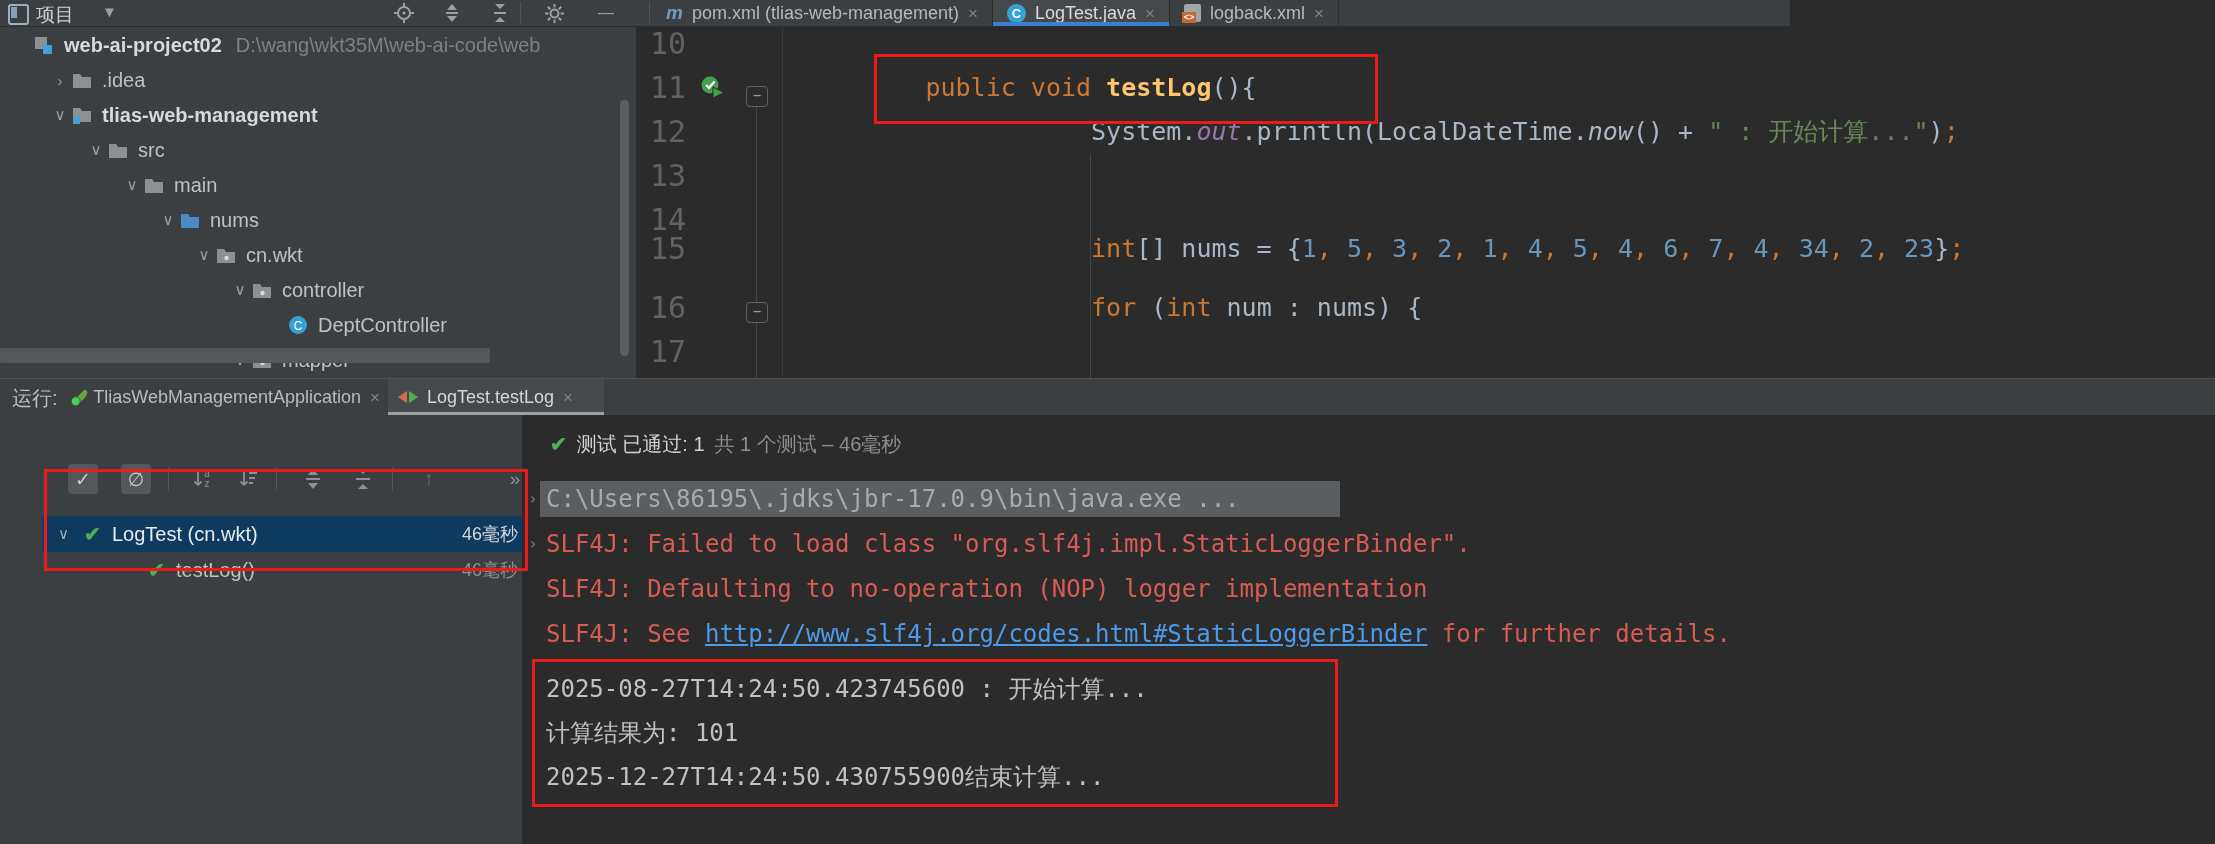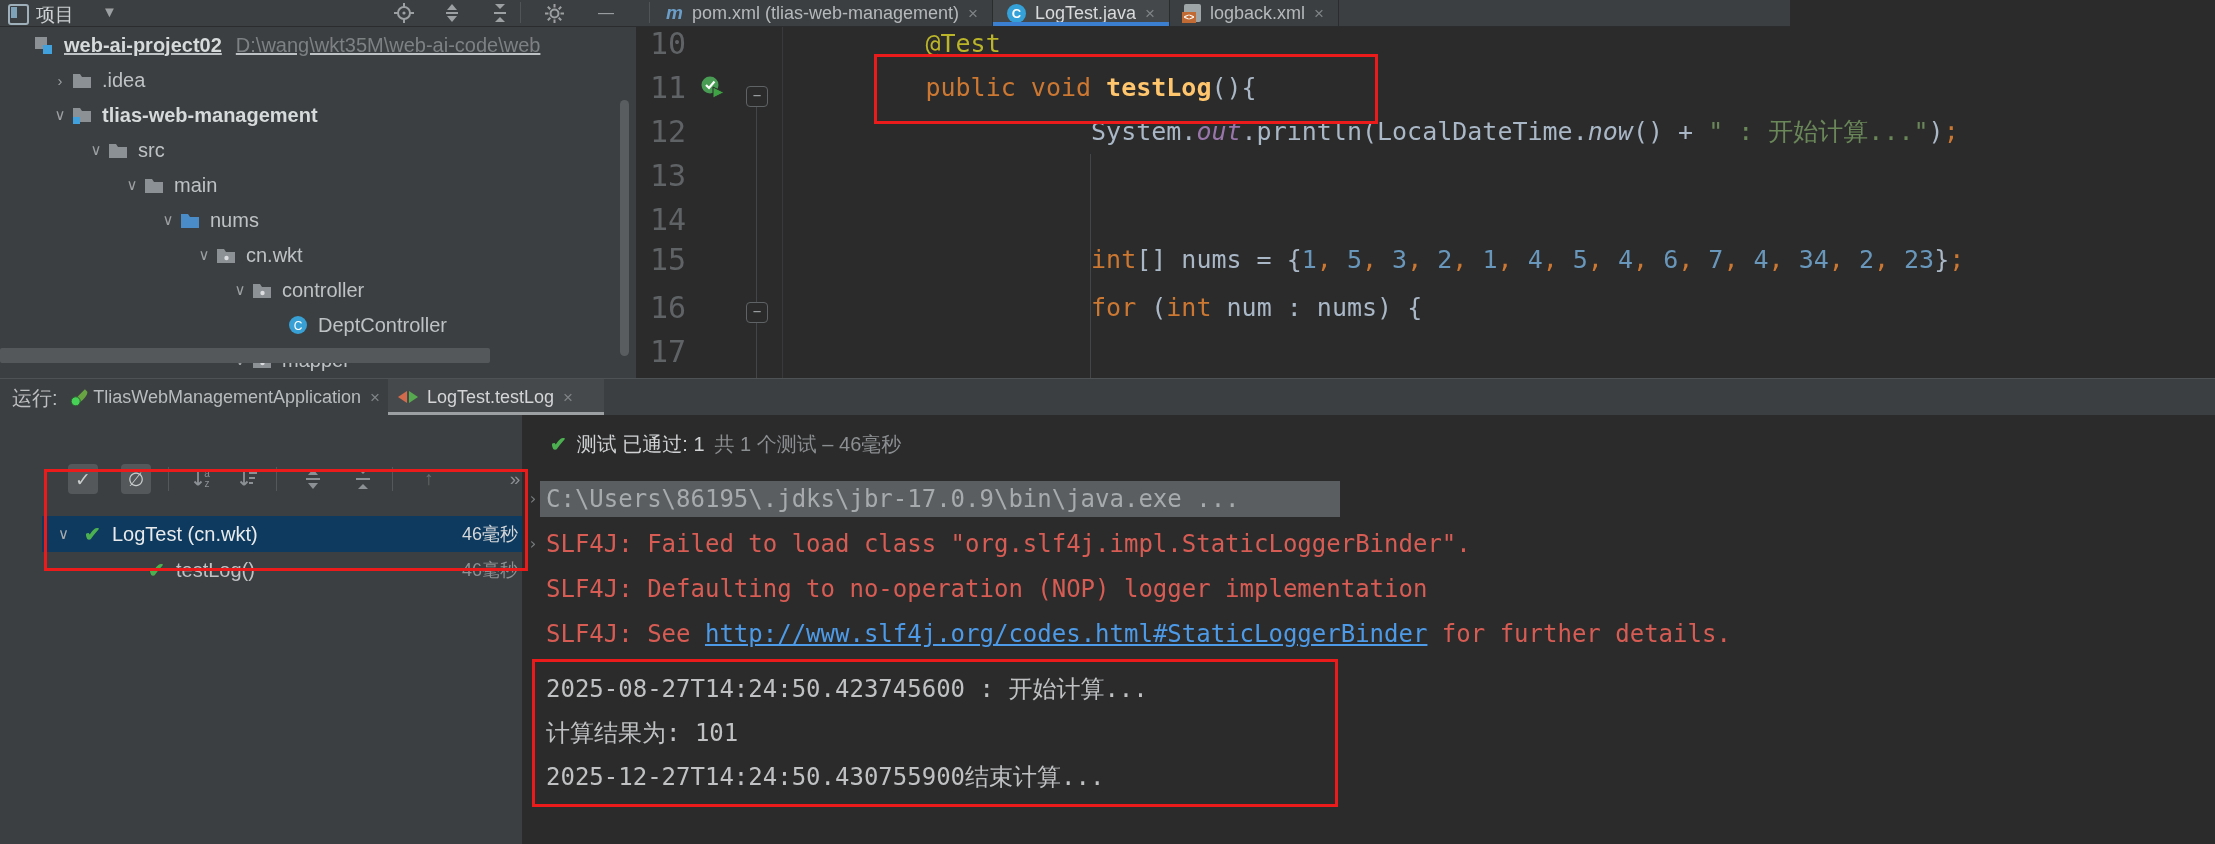--- a/index.html
+++ b/index.html
@@ -155,21 +155,21 @@
             <i>&lt;&gt;</i>
           </span>
           <span>logback.xml</span>
           <span class="tab-close">×</span>
         </div>
       </div>
   </div>
 
   <div id="treepanel">
     <div id="tree-rows">
-        <div class="trow" style="top: 2px; padding-left: 10px; text-decoration: underline;">
+        <div class="trow" style="top: 2px; padding-left: 10px;">
           <span class="chev"></span>
           <span class="ticon">
             <svg width="20" height="18" viewBox="0 0 20 18">
               <rect x="1" y="1" width="12" height="12" fill="#8c9196"></rect>
               <rect x="9" y="9" width="9" height="9" fill="#41a1dd"></rect>
             </svg>
           </span>
           <span class="tlabel" style="font-weight:bold;color:#d7dadb">web-ai-project02</span>
           <span class="tpath">D:\wang\wkt35M\web-ai-code\web</span>
         </div>
@@ -264,21 +264,20 @@
     <div id="tree-hscroll"></div>
   </div>
 
   <div id="editor">
     <div id="gutter-sep"></div>
     <div class="guide" style="left:120px;top:80px;height:272px"></div>
     <div class="guide" style="left:454px;top:128px;height:224px"></div>
     <div id="editor-lines">
         <div class="eline" style="top: -4px;">
           <span class="lnum mono">10</span>
-          <span class="ecode mono"><span class="seg-pl">         </span><span class="seg-ann">@Test</span></span>
         </div>
         <div class="eline" style="top: 40px;">
           <span class="lnum mono">11</span>
           <div class="run-gutter" style="top:9px">
       <svg width="26" height="26" viewBox="0 0 26 26">
               <circle cx="10" cy="10" r="8.5" fill="#499c54"></circle>
               <path d="M6 10l3 3 5.5-6.5" stroke="#fff" stroke-width="2.2" fill="none"></path>
               <polygon points="13,12 24,17.5 13,23" fill="#3fa345" stroke="#2b2b2b" stroke-width="1"></polygon>
             </svg>
           </div>
@@ -289,21 +288,21 @@
           <span class="lnum mono">12</span>
           <span class="ecode mono"><span class="seg-pl">                    </span><span class="seg-pl">System.</span><span class="seg-field">out</span><span class="seg-pl">.println(LocalDateTime.</span><span class="seg-smethod">now</span><span class="seg-pl">() + </span><span class="seg-str">" : 开始计算..."</span><span class="seg-pl">)</span><span class="seg-semi">;</span></span>
         </div>
         <div class="eline" style="top: 128px;">
           <span class="lnum mono">13</span>
           <span class="ecode mono"></span>
         </div>
         <div class="eline" style="top: 172px;">
           <span class="lnum mono">14</span>
         </div>
-        <div class="eline" style="top: 212px; text-decoration: underline;">
+        <div class="eline" style="top: 201px; text-decoration: underline;">
           <span class="lnum mono">15</span>
           <span class="ecode mono"><span class="seg-pl">                    </span><span class="seg-kw">int</span><span class="seg-pl">[] nums = {</span><span class="seg-num">1</span><span class="seg-comma">, </span><span class="seg-num">5</span><span class="seg-comma">, </span><span class="seg-num">3</span><span class="seg-comma">, </span><span class="seg-num">2</span><span class="seg-comma">, </span><span class="seg-num">1</span><span class="seg-comma">, </span><span class="seg-num">4</span><span class="seg-comma">, </span><span class="seg-num">5</span><span class="seg-comma">, </span><span class="seg-num">4</span><span class="seg-comma">, </span><span class="seg-num">6</span><span class="seg-comma">, </span><span class="seg-num">7</span><span class="seg-comma">, </span><span class="seg-num">4</span><span class="seg-comma">, </span><span class="seg-num">34</span><span class="seg-comma">, </span><span class="seg-num">2</span><span class="seg-comma">, </span><span class="seg-num">23</span><span class="seg-pl">}</span><span class="seg-semi">;</span></span>
         </div>
         <div class="eline" style="top: 260px;">
           <span class="lnum mono">16</span>
           <div class="fold-pill mono" style="top:16px">−</div>
           <span class="ecode mono"><span class="seg-pl">                    </span><span class="seg-kw">for </span><span class="seg-pl">(</span><span class="seg-kw">int </span><span class="seg-pl">num : nums</span><span class="seg-pl">) {</span></span>
         </div>
         <div class="eline" style="top: 304px;">
           <span class="lnum mono">17</span>

